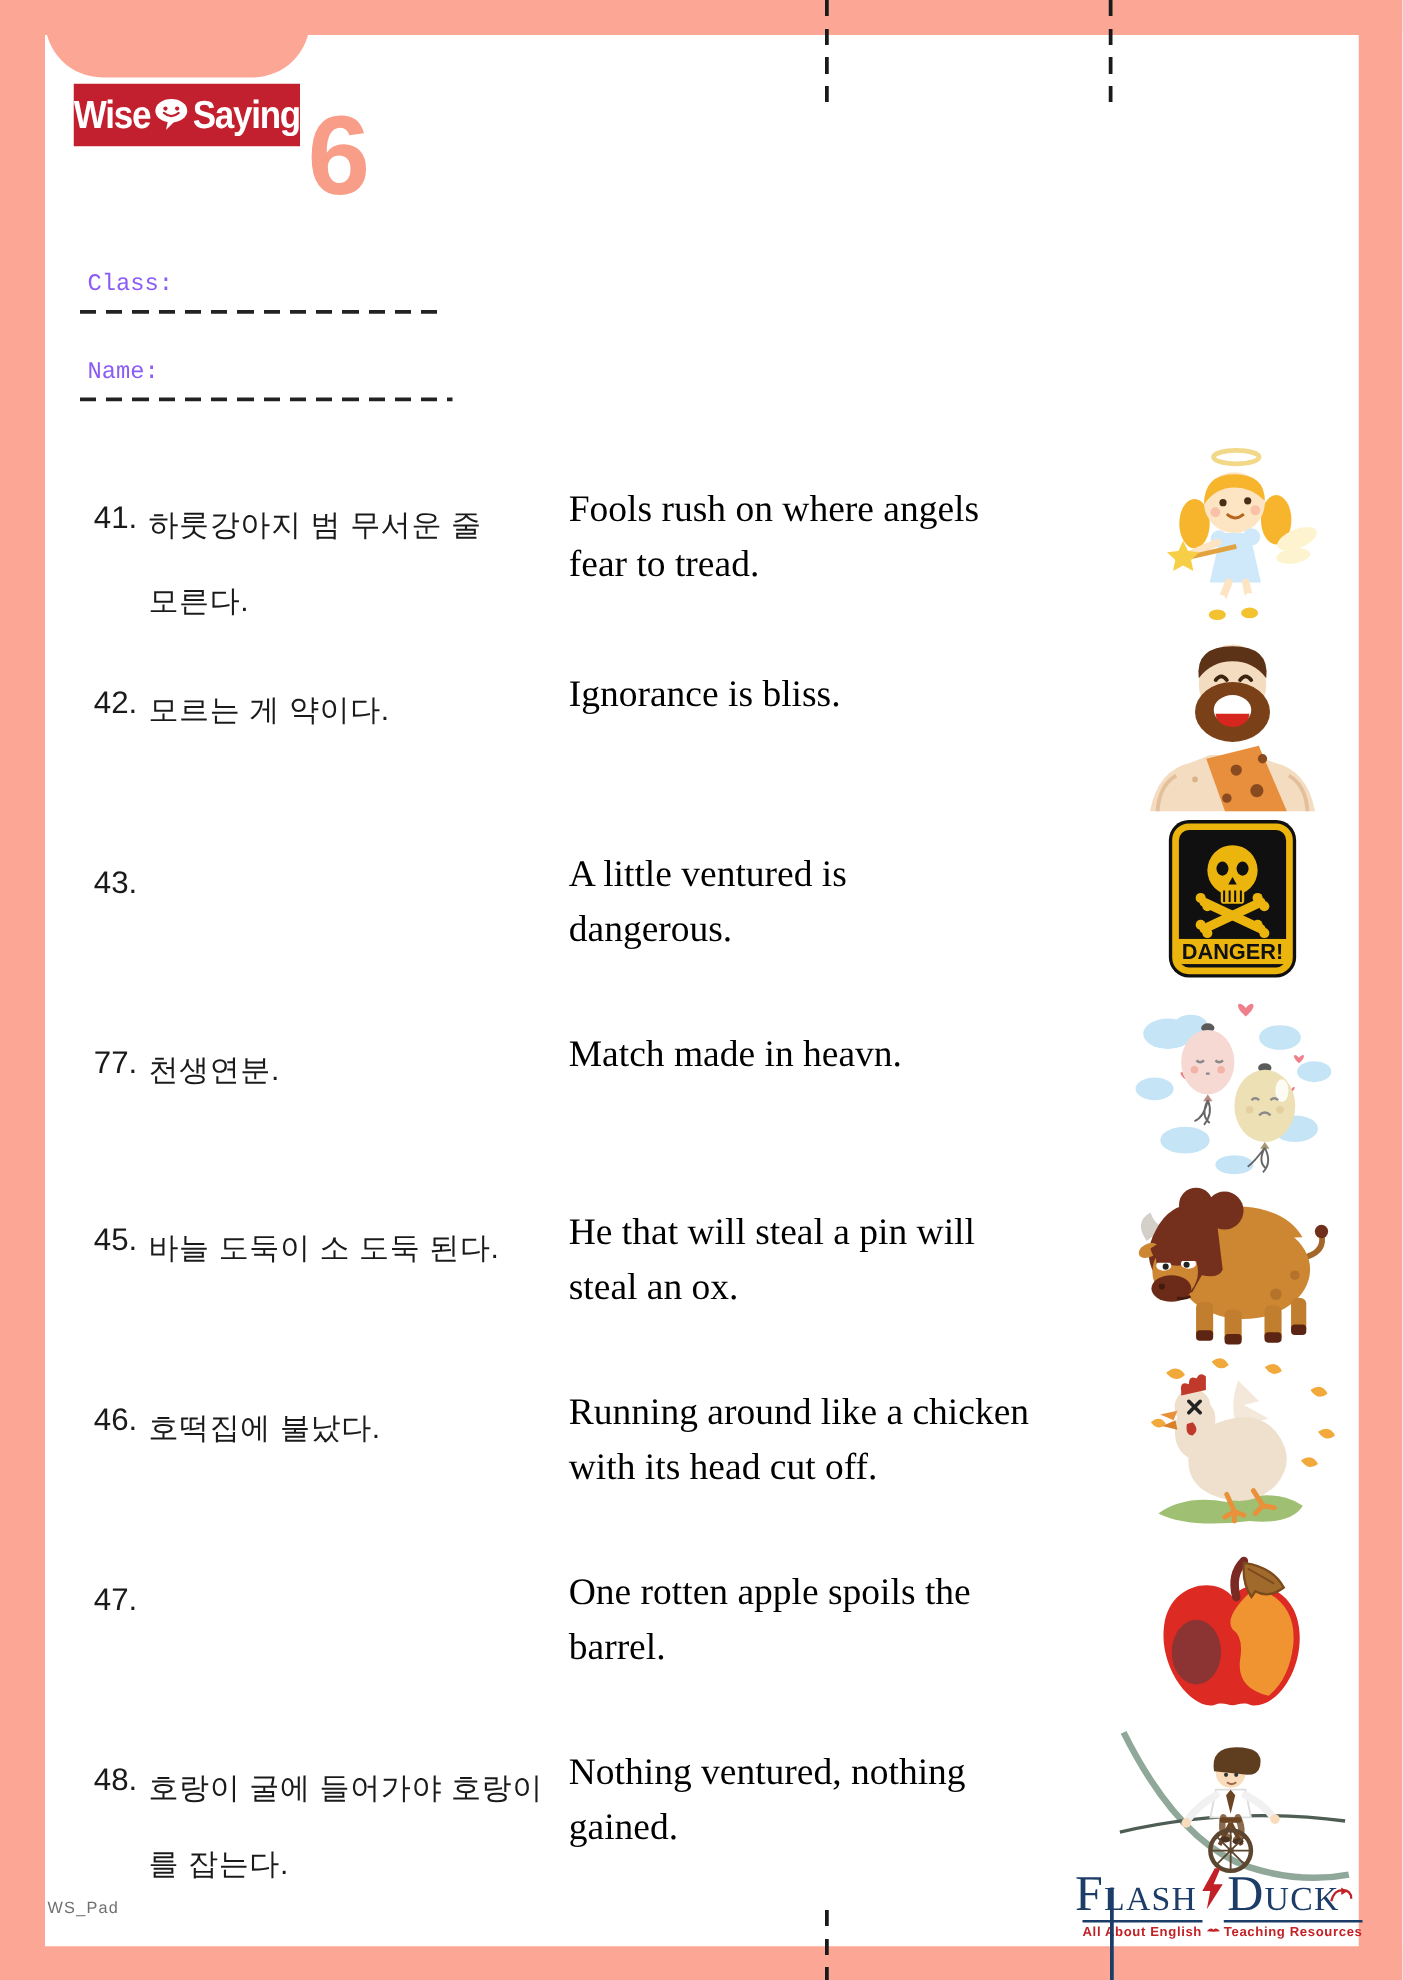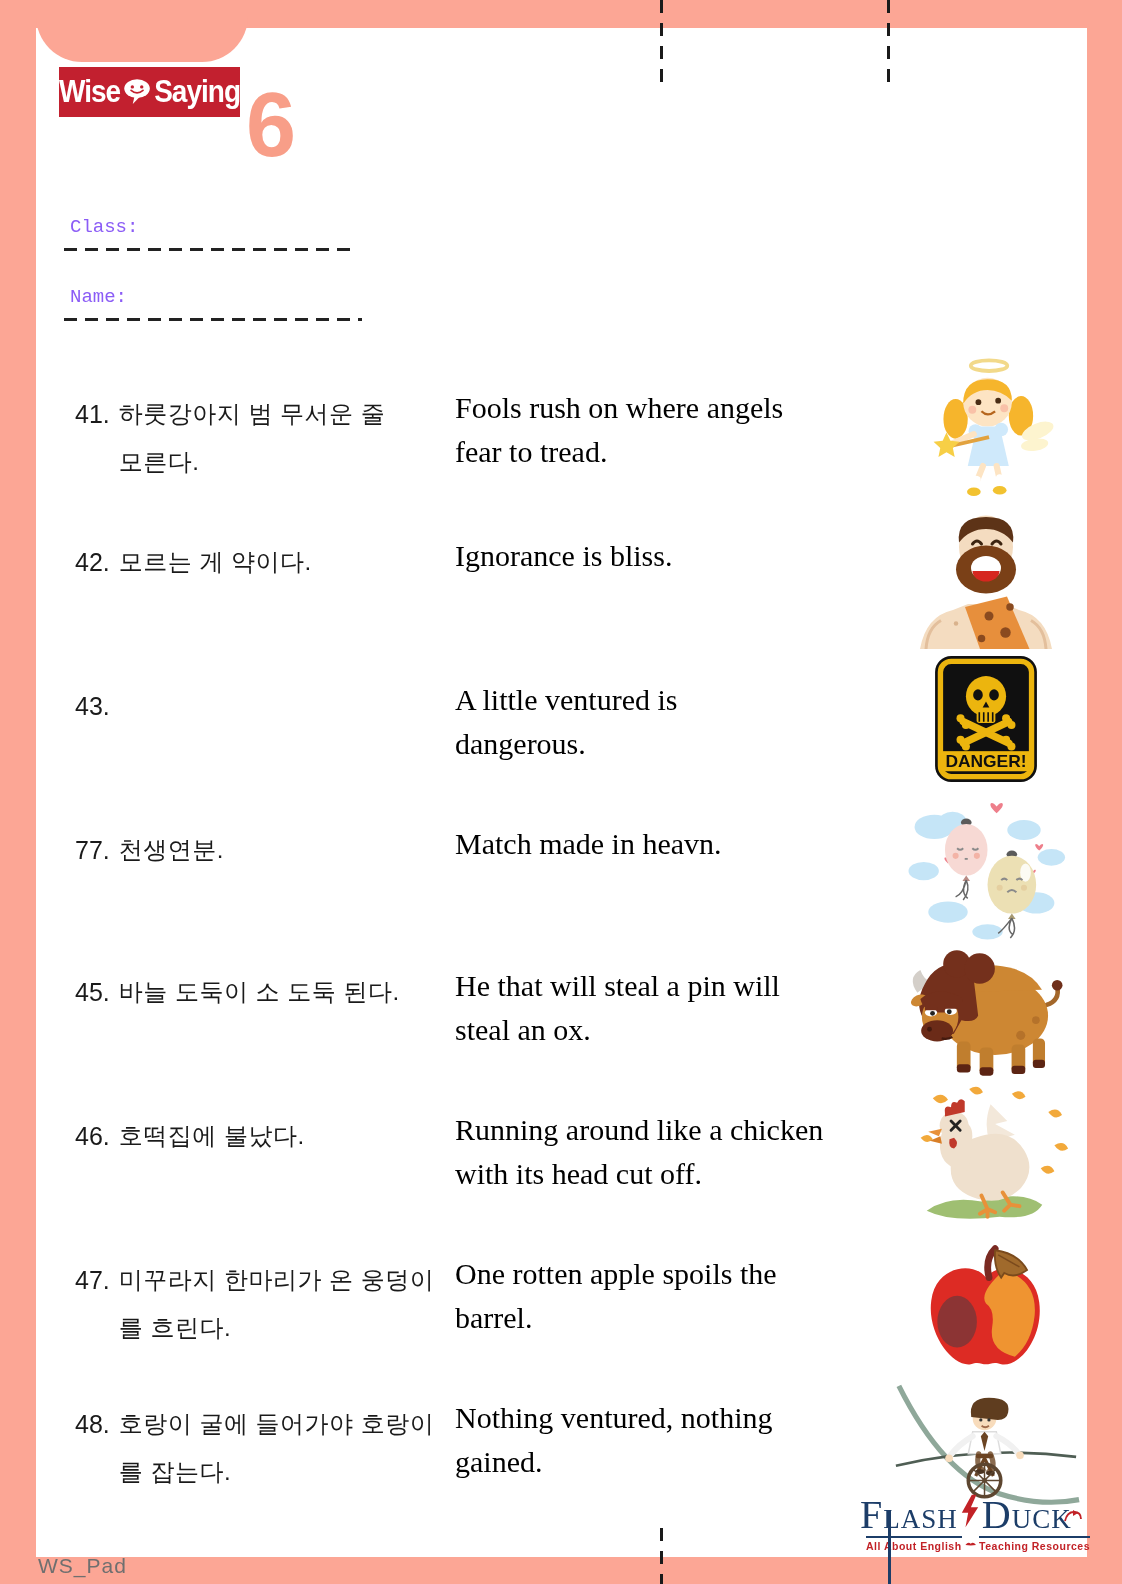--- a/index.html
+++ b/index.html
@@ -26,26 +26,26 @@
   .chapter-num{position:absolute;left:246px;top:80px;font-size:90px;font-weight:800;
         color:#f89e88;line-height:1;}
   
   .field-label{position:absolute;font-family:Liberation Mono, monospace;font-size:19px;color:#8b5cf6;}
   .field-line{position:absolute;height:3px;
         background:repeating-linear-gradient(90deg,#222 0 13px,transparent 13px 21px);}
   
   .row{position:absolute;left:0;width:1122px;height:0;}
   .kor{position:absolute;left:75px;top:0;width:410px;display:flex;color:#1a1a1a;}
   .num{flex:none;margin-right:9px;font-size:25px;line-height:48px;}
-  .ktext{font-size:24px;line-height:48px;white-space:pre-line;letter-spacing:0.5px;}
+  .ktext{font-size:24px;line-height:61px;white-space:pre-line;letter-spacing:0.5px;}
   .eng{position:absolute;left:455px;top:-4px;width:435px;color:#000;
         font-family:"Liberation Serif",serif;font-size:30px;line-height:44px;white-space:pre-line;}
   .illus{position:absolute;left:890px;width:192px;display:flex;justify-content:center;align-items:center;}
   
-  .watermark{position:absolute;left:38px;top:1518px;font-size:21px;color:#6f6f6f;letter-spacing:1px;margin-top:36px;}
+  .watermark{position:absolute;left:38px;top:1518px;font-size:13px;color:#6f6f6f;letter-spacing:1px;}
   .fd-logo{position:absolute;left:860px;top:1494px;width:230px;}
   .fd-stem{position:absolute;left:28px;top:16px;width:3px;height:74px;background:#1c3d68;}
   .fd-name{display:flex;align-items:baseline;color:#1c3d68;font-family:"Liberation Serif",serif;
         letter-spacing:1px;line-height:1;}
   .fd-big{font-size:40px;}
   .fd-small{font-size:27px;}
   .fd-bolt{margin:0 2px;}
   .fd-tagline{display:flex;align-items:flex-start;gap:3px;margin-top:1px;margin-left:6px;}
   .fd-tagline span{border-top:2px solid #1c3d68;padding-top:2px;color:#c22227;
         font-size:10.5px;font-weight:700;white-space:nowrap;letter-spacing:0.5px;}
@@ -307,22 +307,20 @@
           <path d="M52,76 l4,9 M56,85 l-5,3 M56,85 l5,2 M56,85 l0,5"></path>
           <path d="M66,74 l5,8 M71,82 l-4,4 M71,82 l6,1"></path>
         </g>
       </svg>
     </div>
   </div>
 
   <div class="row" style="top:1256px">
     <div class="kor">
       <span class="num">47.</span>
-      <span class="ktext">미꾸라지 한마리가 온 웅덩이
-를 흐린다.</span>
     </div>
     <div class="eng">One rotten apple spoils the
 barrel.</div>
     <div class="illus" style="top:-24px">
       <svg width="152" height="152" viewBox="0 0 100 100">
         <path d="M50,30 C42,19 17,22 14,45 C11,67 28,89 40,87 C45,85 47,87 50,87 C53,87 55,85 60,87 C73,89 88,68 85,46 C82,23 58,19 50,30 Z" fill="#dd2b24"></path>
         <ellipse cx="31" cy="59" rx="13" ry="17" fill="#8c3434"></ellipse>
         <path d="M62,25 q22,7 20,30 q-2,18 -13,27 q-17,-4 -15,-19 q2,-12 -4,-16 q-5,-7 12,-22 Z" fill="#ef9431"></path>
         <path d="M52,30 q-3,-12 4,-19" stroke="#7a2a22" stroke-width="4.5" fill="none" stroke-linecap="round"></path>
         <path d="M56,12 q15,2 21,13 q-8,6 -15,2 l-2,3 q-5,-7 -4,-18 Z" fill="#a06a2c" stroke="#7a4a1c" stroke-width="1.2"></path>

